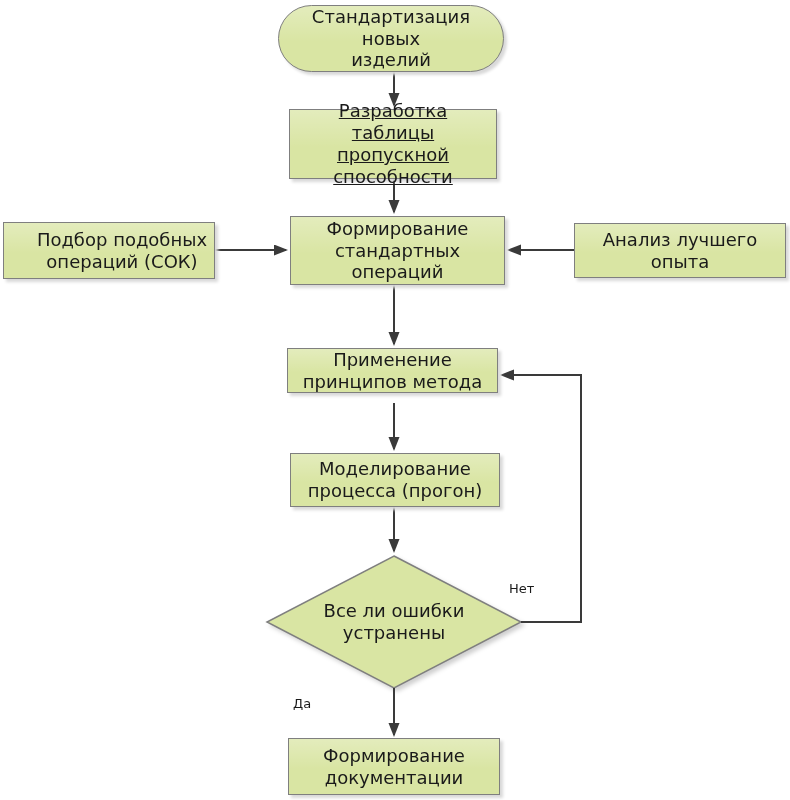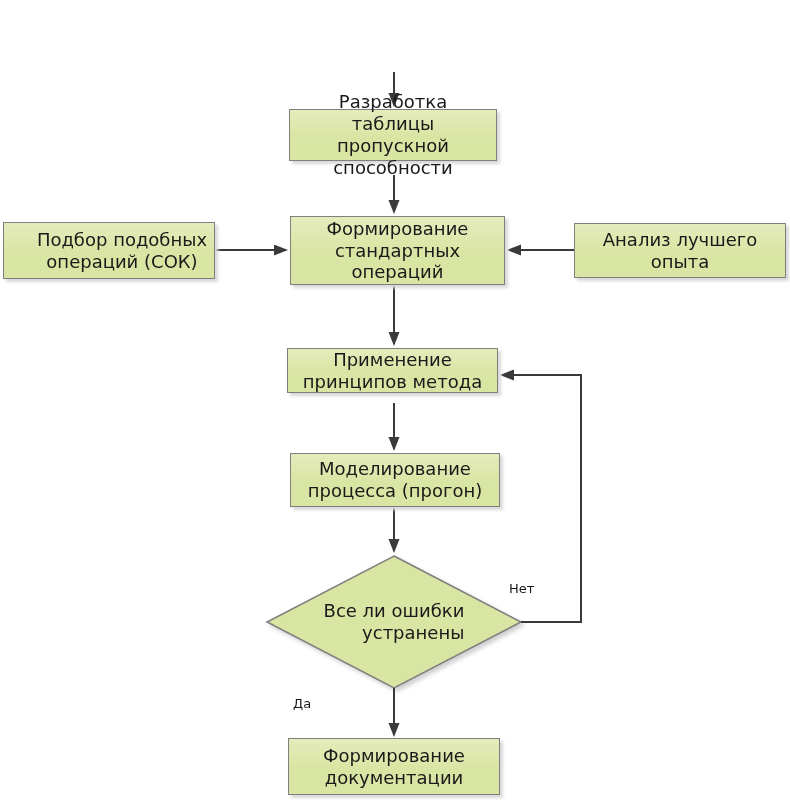--- a/index.html
+++ b/index.html
@@ -52,21 +52,21 @@
     line-height: 1.22;
     white-space: pre-line;
     padding: 2px 6px;
   }
   .node.stadium { border-radius: 34px; }
   .label-overlay {
     position: absolute;
     display: flex;
     align-items: center;
     justify-content: center;
-    text-align: right;
+    text-align: center;
     font-size: 18px;
     line-height: 1.22;
     white-space: pre-line;
     background: transparent;
   }
   .edge-label {
     position: absolute;
     font-size: 13px;
     white-space: nowrap;
   }
@@ -89,22 +89,26 @@
     <path class="edge" d="M394 175 V212" marker-end="url(#arrowhead)"></path>
     <path class="edge" d="M215 250 H286" marker-end="url(#arrowhead)"></path>
     <path class="edge" d="M574 250 H509" marker-end="url(#arrowhead)"></path>
     <path class="edge" d="M394 285 V344" marker-end="url(#arrowhead)"></path>
     <path class="edge" d="M394 403 V449" marker-end="url(#arrowhead)"></path>
     <path class="edge" d="M394 507 V551" marker-end="url(#arrowhead)"></path>
     <path class="edge" d="M394 688 V735" marker-end="url(#arrowhead)"></path>
     <path class="edge" d="M521 622 H581 V375 H502" marker-end="url(#arrowhead)"></path>
   </svg>
 
+  <div class="node stadium" style="left:278px; top:5px; width:226px; height:67px;">
+    <span>Стандартизация новых
+изделий</span>
+  </div>
 
-  <div class="node" style="left:289px; top:109px; width:208px; height:52px;">
+  <div class="node" style="left:289px; top:109px; width:208px; height:70px;text-decoration:underline;">
     <span>Разработка таблицы
 пропускной
 способности</span>
   </div>
 
   <div class="node" style="left:3px; top:222px; width:212px; height:57px;padding-left:32px;">
     <span>Подбор подобных
 операций (СОК)</span>
   </div>
 

